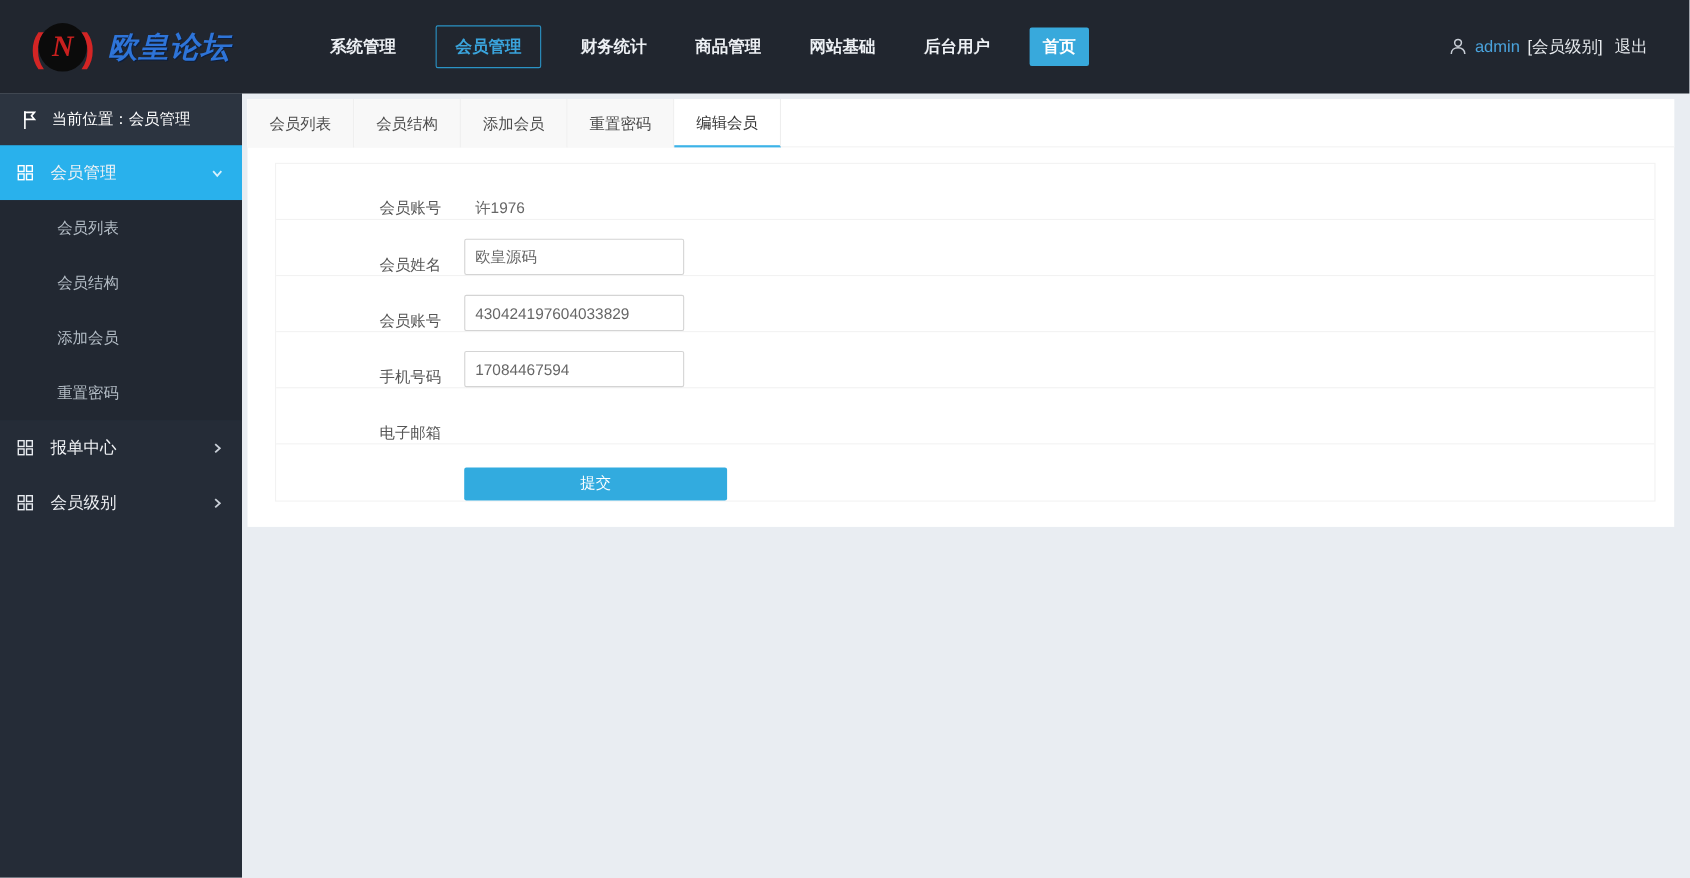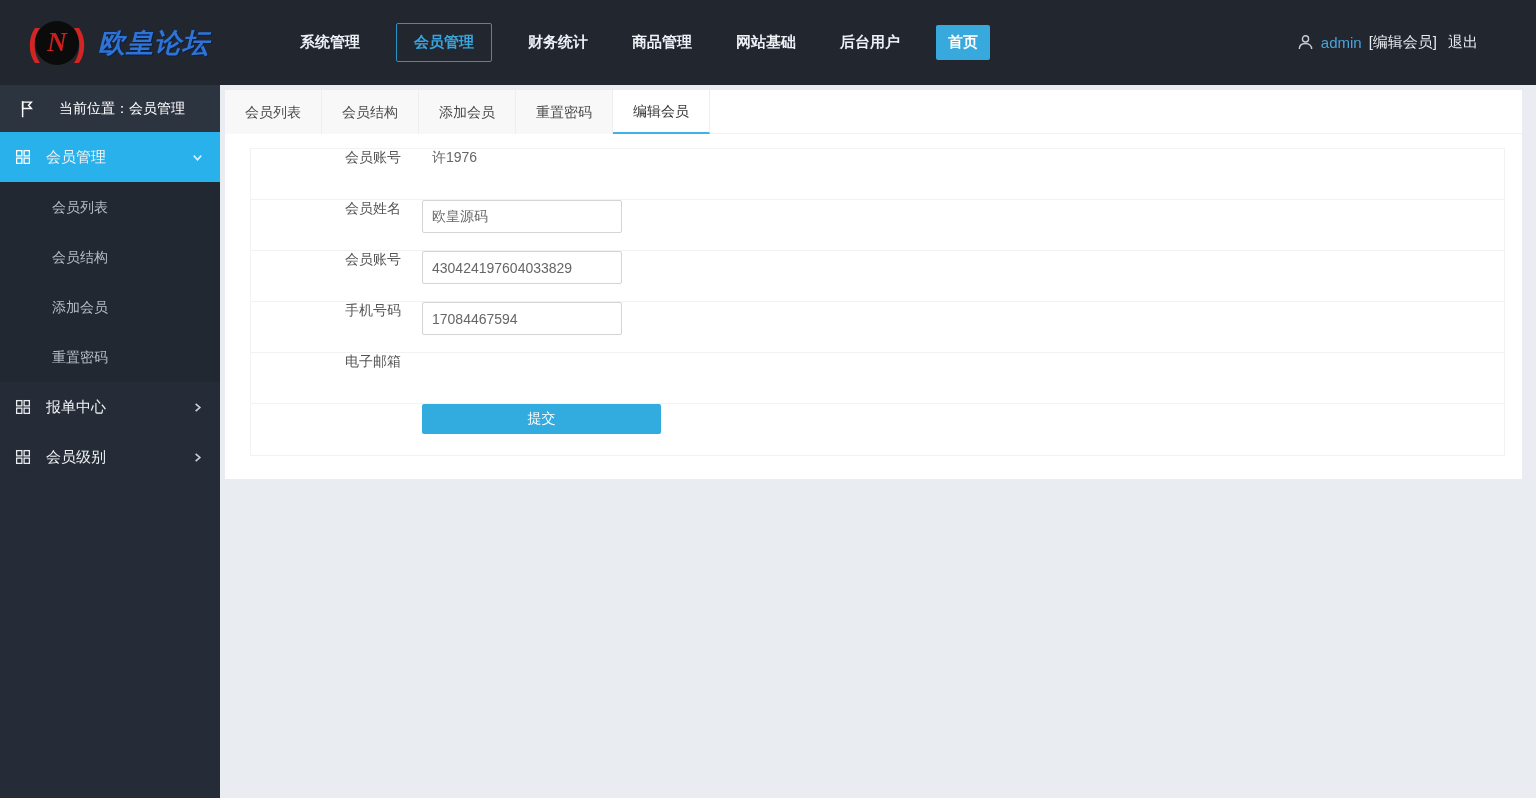--- a/index.html
+++ b/index.html
@@ -41,34 +41,34 @@
     border: 1px solid #2a93c5; color: #3aa4dc; padding: 9px 17px;
     margin: 0 14px; border-radius: 2px;
   }
   .nav-item.button {
     background: #38a9dc; color: #fff; padding: 8px 12px; margin: 16px 14px;
     border-radius: 2px;
   }
 
   .user-area {
     margin-left: auto; display: flex; align-items: center; gap: 7px;
-    padding-right: 58px; font-size: 15px; color: #e7eaee; white-space: nowrap;
+    padding-right: 38px; font-size: 15px; color: #e7eaee; white-space: nowrap;
   }
   .user-name { color: #4aa3dd; cursor: pointer; }
   .user-role { color: #e7eaee; }
   .logout { cursor: pointer; margin-left: 4px; }
 
   
   .layout { display: flex; height: 713px; }
 
   
   .sidebar { width: 220px; background: #252c37; flex-shrink: 0; }
   .location-row {
     height: 47px; background: #2c3440; display: flex; align-items: center;
-    gap: 24px; padding-left: 13px; color: #ffffff; font-size: 14px;
+    gap: 12px; padding-left: 13px; color: #ffffff; font-size: 14px;
   }
   .menu-item {
     height: 50px; display: flex; align-items: center; gap: 14px;
     padding: 0 16px 0 14px; color: #f0f2f5; font-size: 15px; cursor: pointer;
   }
   .menu-item .menu-label { flex: 1; }
   .menu-item.active { background: #29b1ec; }
   .submenu { background: #222832; }
   .submenu-item {
     height: 50px; line-height: 50px; padding-left: 52px;
@@ -85,21 +85,21 @@
     font-size: 14px; color: #4c4c4c; background: #f8f8f8;
     border-right: 1px solid #eeeeee; cursor: pointer;
   }
   .tab.active {
     background: #ffffff; color: #333;
     border-bottom: 2px solid #3db3e8; line-height: 42px;
   }
 
   .form-card { margin: 14px 17px 24px 25px; border: 1px solid #f2f2f2; }
   .form-row {
-    height: 51px; display: flex; align-items: flex-start;
+    height: 51px; display: flex; align-items: flex-end;
     border-bottom: 1px solid #f2f2f2;
   }
   .form-row:last-child { border-bottom: none; }
   .form-label {
     width: 150px; flex-shrink: 0; text-align: right;
     color: #565656; font-size: 14px;
   }
   .form-control { margin-left: 21px; display: flex; align-items: center; }
   .static-value { color: #666; font-size: 14px; padding-left: 10px; }
   .text-input {
@@ -141,21 +141,21 @@
   </nav>
 
   <div class="user-area">
     <span class="icon-box">
       <svg width="17" height="17" viewBox="0 0 16 16" fill="none" stroke="#c9ced6" stroke-width="1.3">
         <circle cx="8" cy="4.6" r="2.9"></circle>
         <path d="M2.2 14.2 C2.2 10.8 4.7 8.9 8 8.9 C11.3 8.9 13.8 10.8 13.8 14.2"></path>
       </svg>
     </span>
     <span class="user-name">admin</span>
-    <span class="user-role">[编辑会员]</span>
+    <span class="user-role">[会员级别]</span>
     <span class="logout">退出</span>
   </div>
 </header>
 
 <div class="layout">
 
   <aside class="sidebar">
     <div class="location-row">
       <span class="icon-box">
         <svg width="22" height="22" viewBox="0 0 24 24" fill="none" stroke="#ffffff" stroke-width="1.6">

